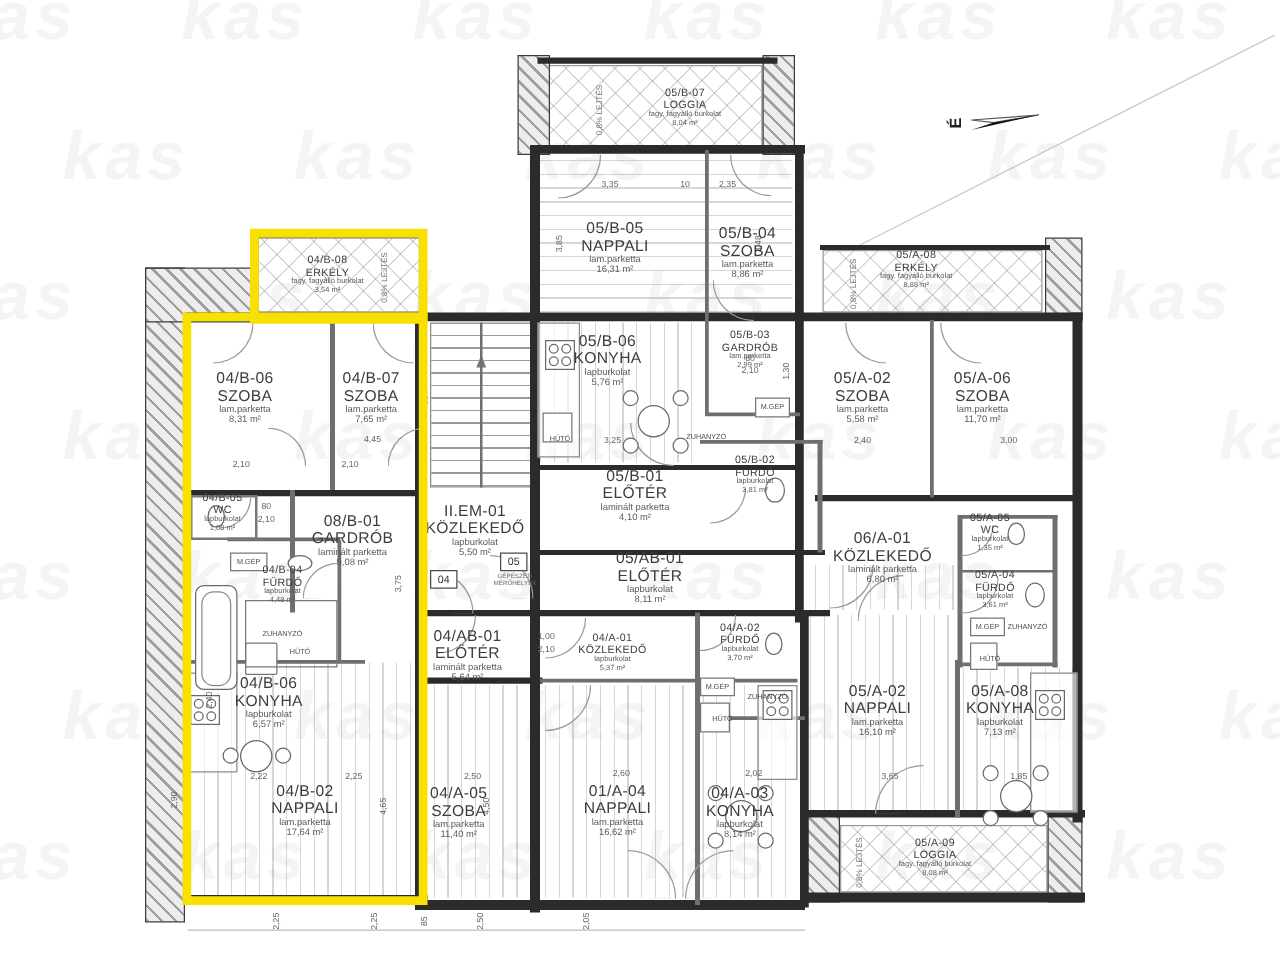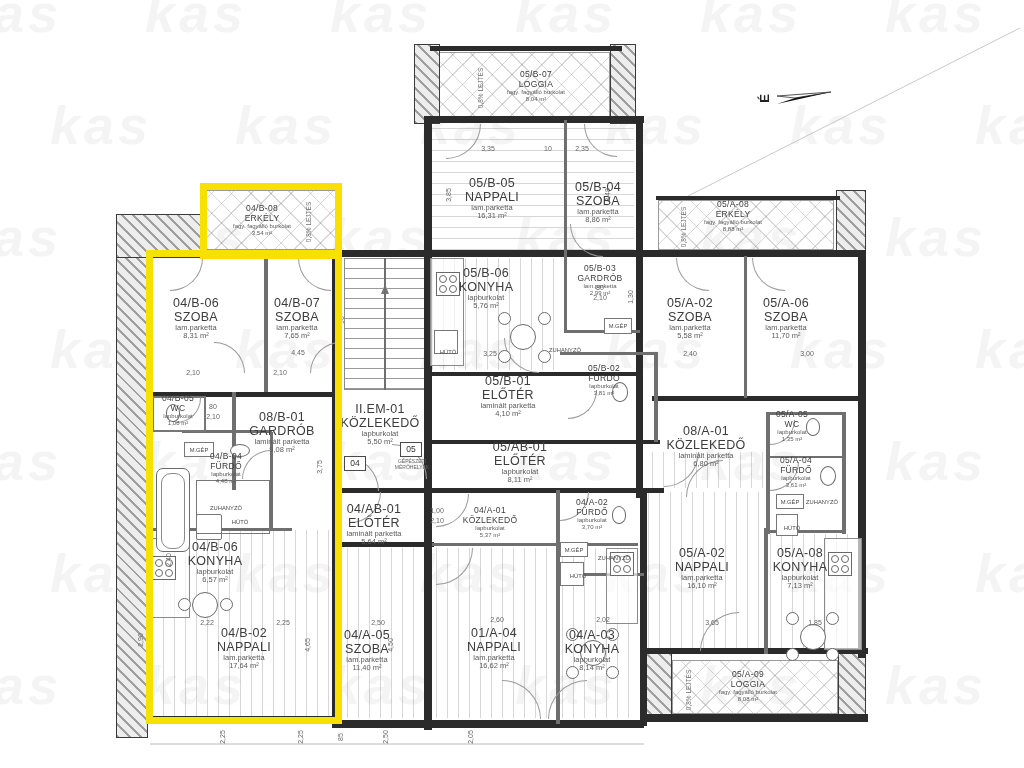--- a/index.html
+++ b/index.html
@@ -364,21 +364,21 @@
     <span class="rname">NAPPALI</span>
     <span class="rmat">lam.parketta</span>
     <span class="rarea">16,62 m²</span>
   </div>
   <div class="rlabel" style="left:592px;top:650px">
     <span class="rid">04/A-03</span>
     <span class="rname">KONYHA</span>
     <span class="rmat">lapburkolat</span>
     <span class="rarea">8,14 m²</span>
   </div>
-  <div class="rlabel sm" style="left:536px;top:86px">
+  <div class="rlabel sm" style="left:548px;top:86px">
     <span class="rid">05/B-07</span>
     <span class="rname">LOGGIA</span>
     <span class="rmat">fagy. fagyálló burkolat</span>
     <span class="rarea">8,04 m²</span>
   </div>
   <div class="rlabel" style="left:492px;top:198px">
     <span class="rid">05/B-05</span>
     <span class="rname">NAPPALI</span>
     <span class="rmat">lam.parketta</span>
     <span class="rarea">16,31 m²</span>
@@ -431,21 +431,21 @@
     <span class="rmat">lam.parketta</span>
     <span class="rarea">5,58 m²</span>
   </div>
   <div class="rlabel" style="left:786px;top:318px">
     <span class="rid">05/A-06</span>
     <span class="rname">SZOBA</span>
     <span class="rmat">lam.parketta</span>
     <span class="rarea">11,70 m²</span>
   </div>
   <div class="rlabel" style="left:706px;top:446px">
-    <span class="rid">08/A-01</span>
+    <span class="rid">06/A-01</span>
     <span class="rname">KÖZLEKEDŐ</span>
     <span class="rmat">laminált parketta</span>
     <span class="rarea">6,80 m²</span>
   </div>
   <div class="rlabel sm" style="left:792px;top:426px">
     <span class="rid">05/A-05</span>
     <span class="rname">WC</span>
     <span class="rmat">lapburkolat</span>
     <span class="rarea">1,35 m²</span>
   </div>

